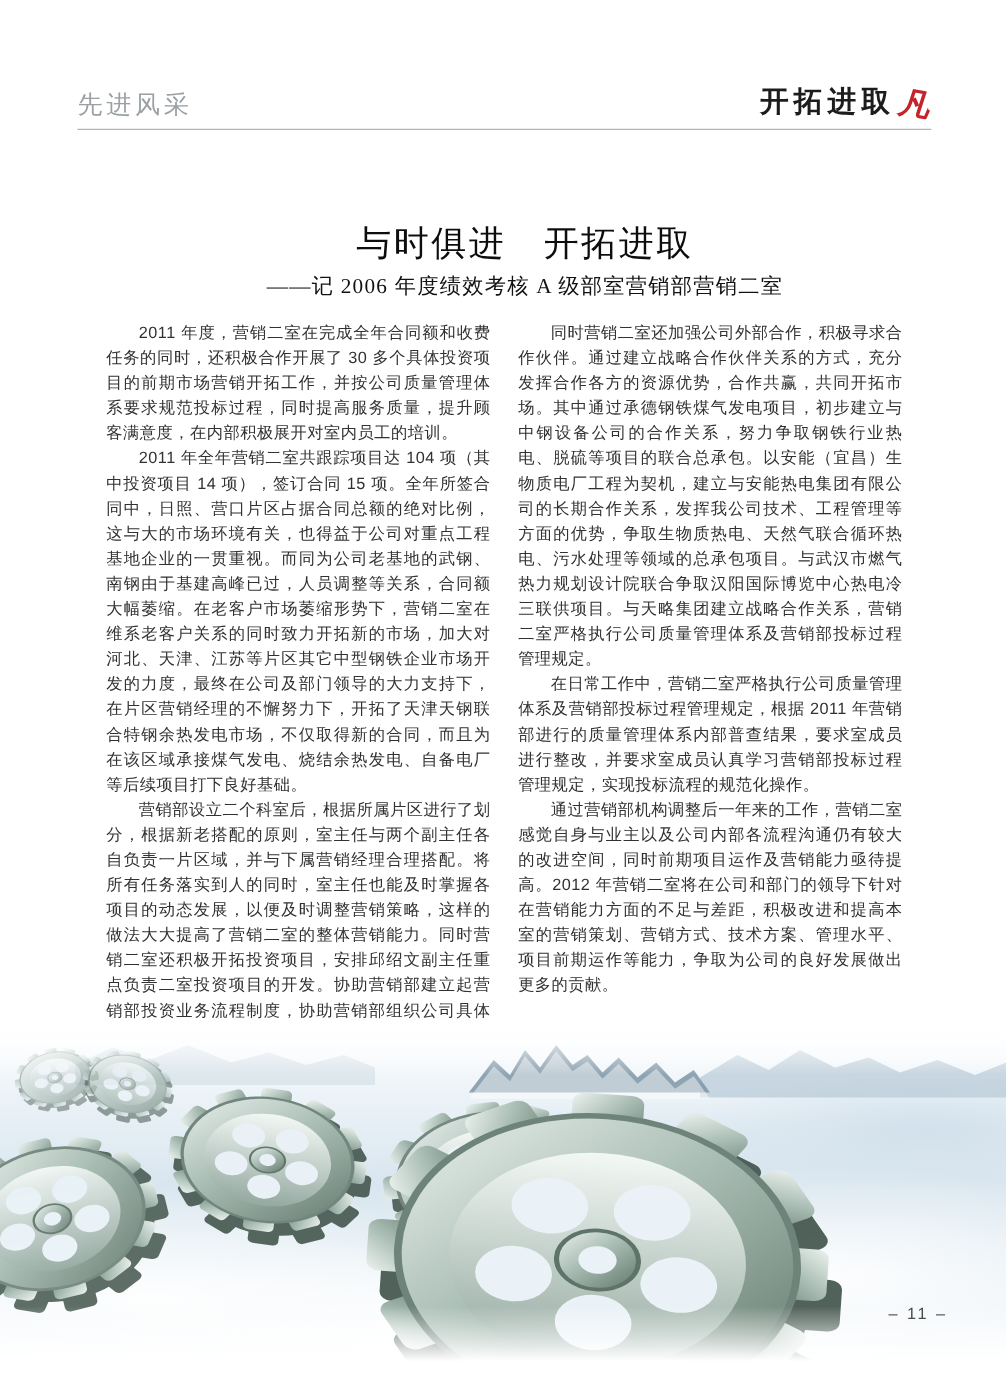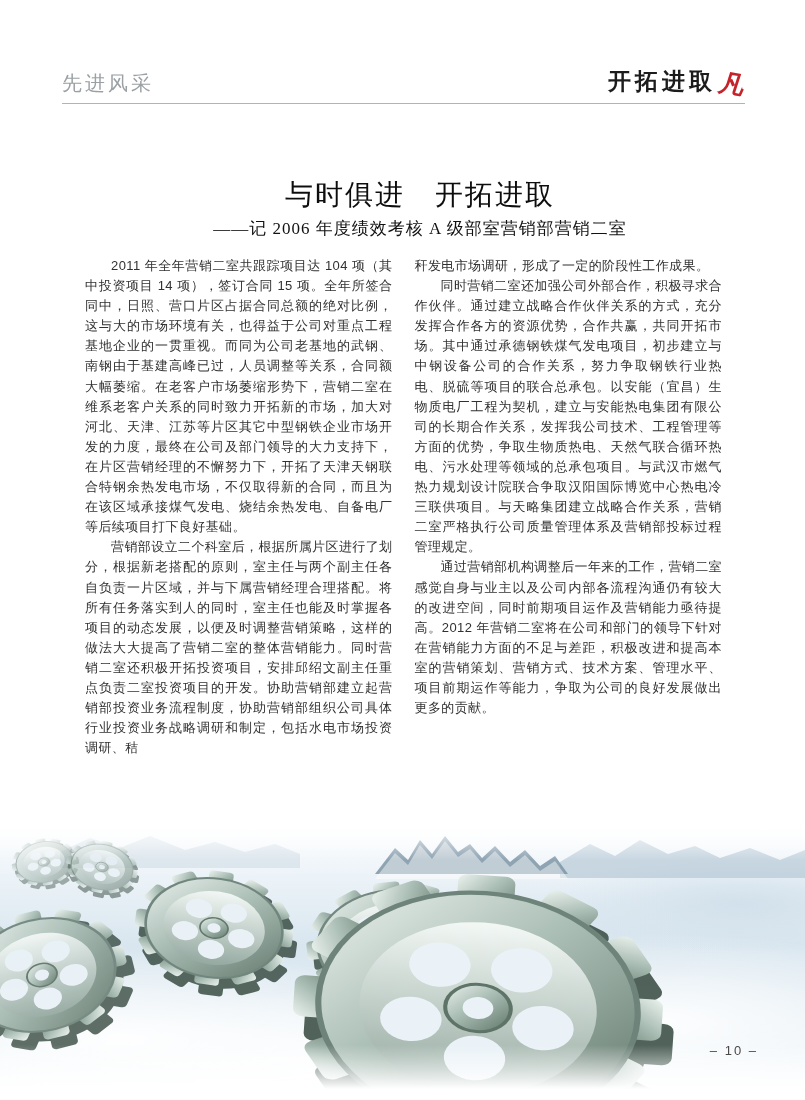--- a/index.html
+++ b/index.html
@@ -94,26 +94,27 @@
       <span class="brand-text">开拓进取</span>
       <span class="brand-mark">凡</span>
     </span>
   </div>
 
   <div class="article-title">与时俱进　开拓进取</div>
   <div class="article-subtitle">——记 2006 年度绩效考核 A 级部室营销部营销二室</div>
 
   <div class="columns">
     <div class="col">
+      <p>2011 年度，营销二室在完成全年合同额和收费任务的同时，还积极合作开展了 30 多个具体投资项目的前期市场营销开拓工作，并按公司质量管理体系要求规范投标过程，同时提高服务质量，提升顾客满意度，在内部积极展开对室内员工的培训。</p>
       <p>2011 年全年营销二室共跟踪项目达 104 项（其中投资项目 14 项），签订合同 15 项。全年所签合同中，日照、营口片区占据合同总额的绝对比例，这与大的市场环境有关，也得益于公司对重点工程基地企业的一贯重视。而同为公司老基地的武钢、南钢由于基建高峰已过，人员调整等关系，合同额大幅萎缩。在老客户市场萎缩形势下，营销二室在维系老客户关系的同时致力开拓新的市场，加大对河北、天津、江苏等片区其它中型钢铁企业市场开发的力度，最终在公司及部门领导的大力支持下，在片区营销经理的不懈努力下，开拓了天津天钢联合特钢余热发电市场，不仅取得新的合同，而且为在该区域承接煤气发电、烧结余热发电、自备电厂等后续项目打下良好基础。</p>
       <p>营销部设立二个科室后，根据所属片区进行了划分，根据新老搭配的原则，室主任与两个副主任各自负责一片区域，并与下属营销经理合理搭配。将所有任务落实到人的同时，室主任也能及时掌握各项目的动态发展，以便及时调整营销策略，这样的做法大大提高了营销二室的整体营销能力。同时营销二室还积极开拓投资项目，安排邱绍文副主任重点负责二室投资项目的开发。协助营销部建立起营销部投资业务流程制度，协助营销部组织公司具体行业投资业务战略调研和制定，包括水电市场投资调研、秸</p>
     </div>
     <div class="col">
-      <p class="cont">秆发电市场调研，形成了一定的阶段性工作成果。</p>
       <p>同时营销二室还加强公司外部合作，积极寻求合作伙伴。通过建立战略合作伙伴关系的方式，充分发挥合作各方的资源优势，合作共赢，共同开拓市场。其中通过承德钢铁煤气发电项目，初步建立与中钢设备公司的合作关系，努力争取钢铁行业热电、脱硫等项目的联合总承包。以安能（宜昌）生物质电厂工程为契机，建立与安能热电集团有限公司的长期合作关系，发挥我公司技术、工程管理等方面的优势，争取生物质热电、天然气联合循环热电、污水处理等领域的总承包项目。与武汉市燃气热力规划设计院联合争取汉阳国际博览中心热电冷三联供项目。与天略集团建立战略合作关系，营销二室严格执行公司质量管理体系及营销部投标过程管理规定。</p>
+      <p>在日常工作中，营销二室严格执行公司质量管理体系及营销部投标过程管理规定，根据 2011 年营销部进行的质量管理体系内部普查结果，要求室成员进行整改，并要求室成员认真学习营销部投标过程管理规定，实现投标流程的规范化操作。</p>
       <p>通过营销部机构调整后一年来的工作，营销二室感觉自身与业主以及公司内部各流程沟通仍有较大的改进空间，同时前期项目运作及营销能力亟待提高。2012 年营销二室将在公司和部门的领导下针对在营销能力方面的不足与差距，积极改进和提高本室的营销策划、营销方式、技术方案、管理水平、项目前期运作等能力，争取为公司的良好发展做出更多的贡献。</p>
     </div>
   </div>
 
   <div class="art">
     <svg width="805" height="280" viewBox="0 0 805 280">
       <defs>
         <linearGradient id="gm" x1="0" y1="0" x2="1" y2="1">
           <stop offset="0" stop-color="#edf3ef"></stop>
           <stop offset="0.45" stop-color="#a9bdb4"></stop>
@@ -181,15 +182,15 @@
         <use href="#gear" transform="translate(42,155) rotate(-14) scale(0.95) scale(1,0.75)"></use>
       </g>
       <g>
         <use href="#gear" transform="translate(478,188) rotate(4) scale(2.05) scale(1,0.72)"></use>
       </g>
     </svg>
     <div class="fade-top"></div>
     <div class="fade-bottom"></div>
   </div>
 
-  <div class="page-number">– 10 –</div>
+  <div class="page-number">– 11 –</div>
 
 </div>
 
 </body></html>

